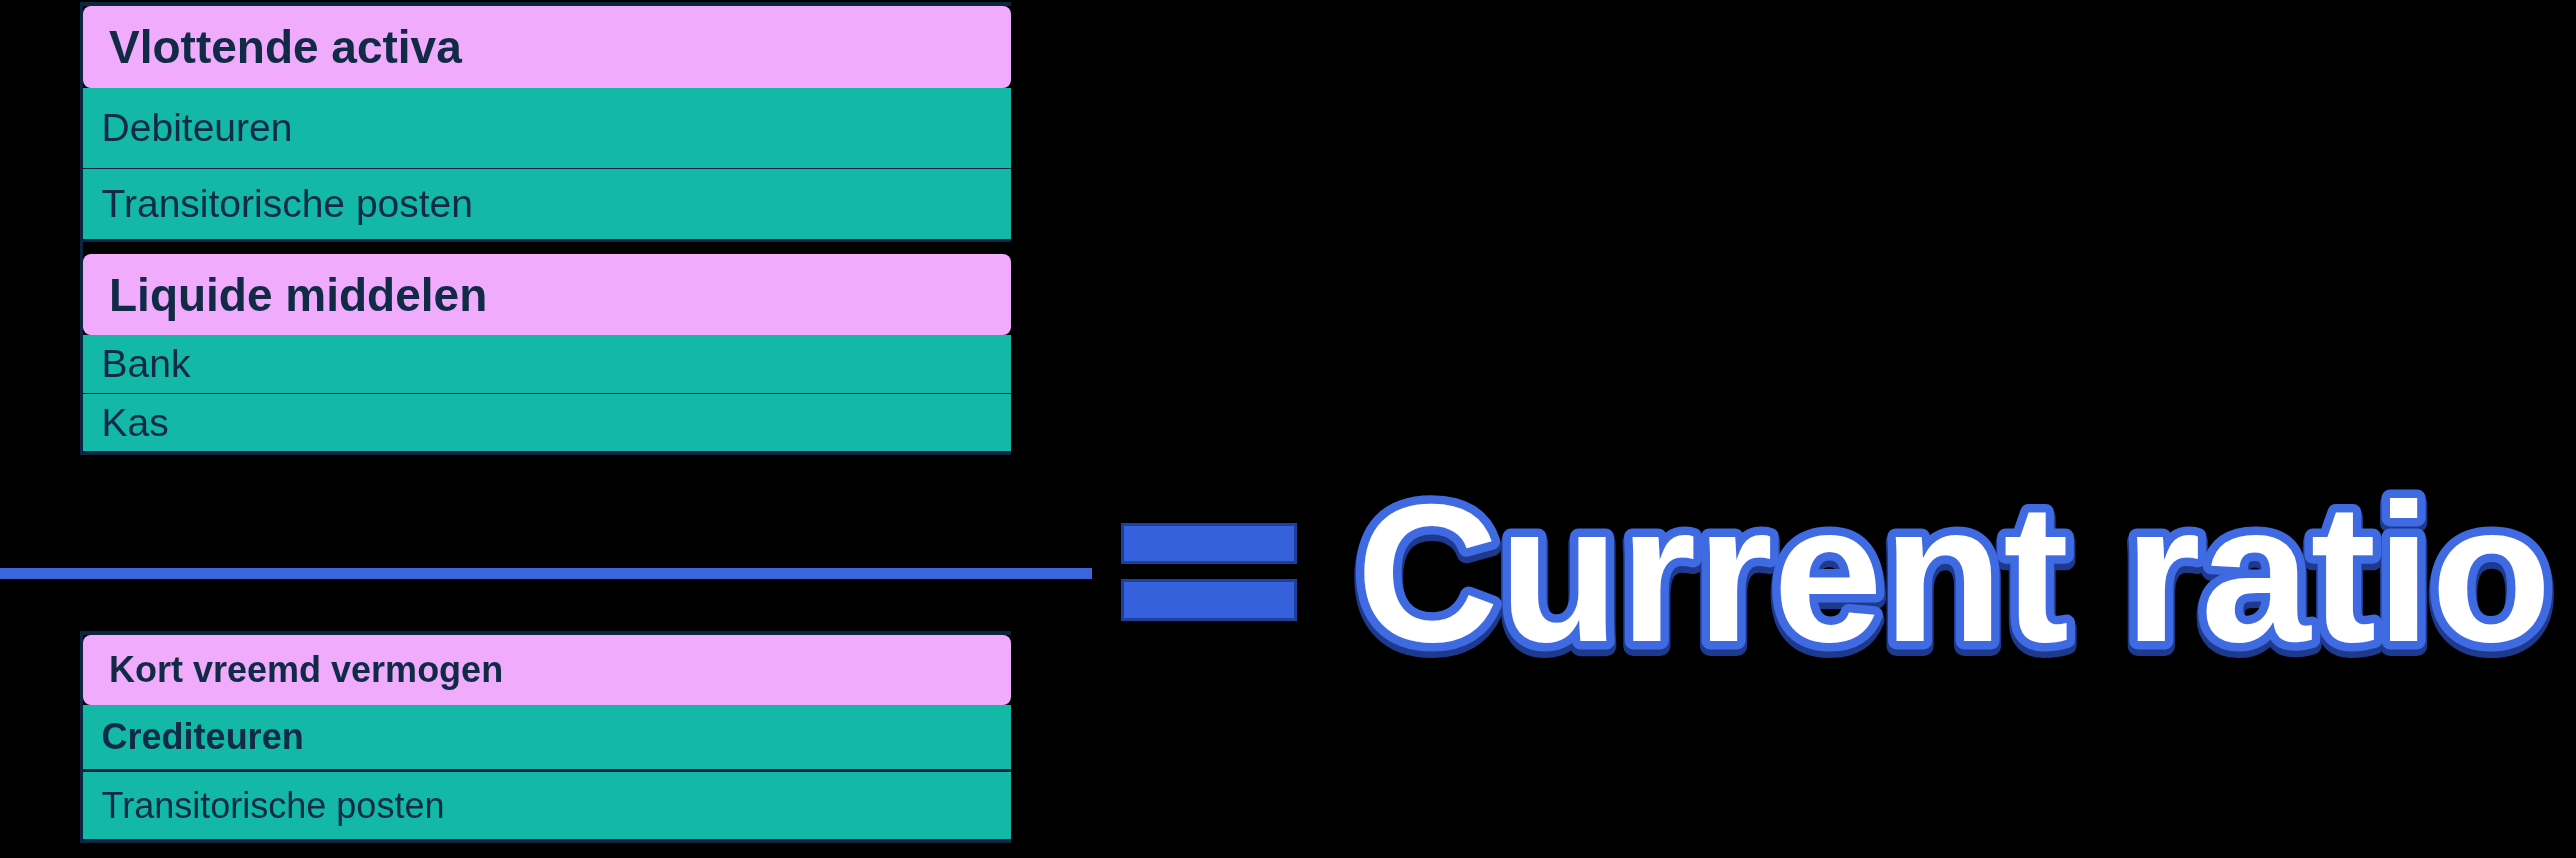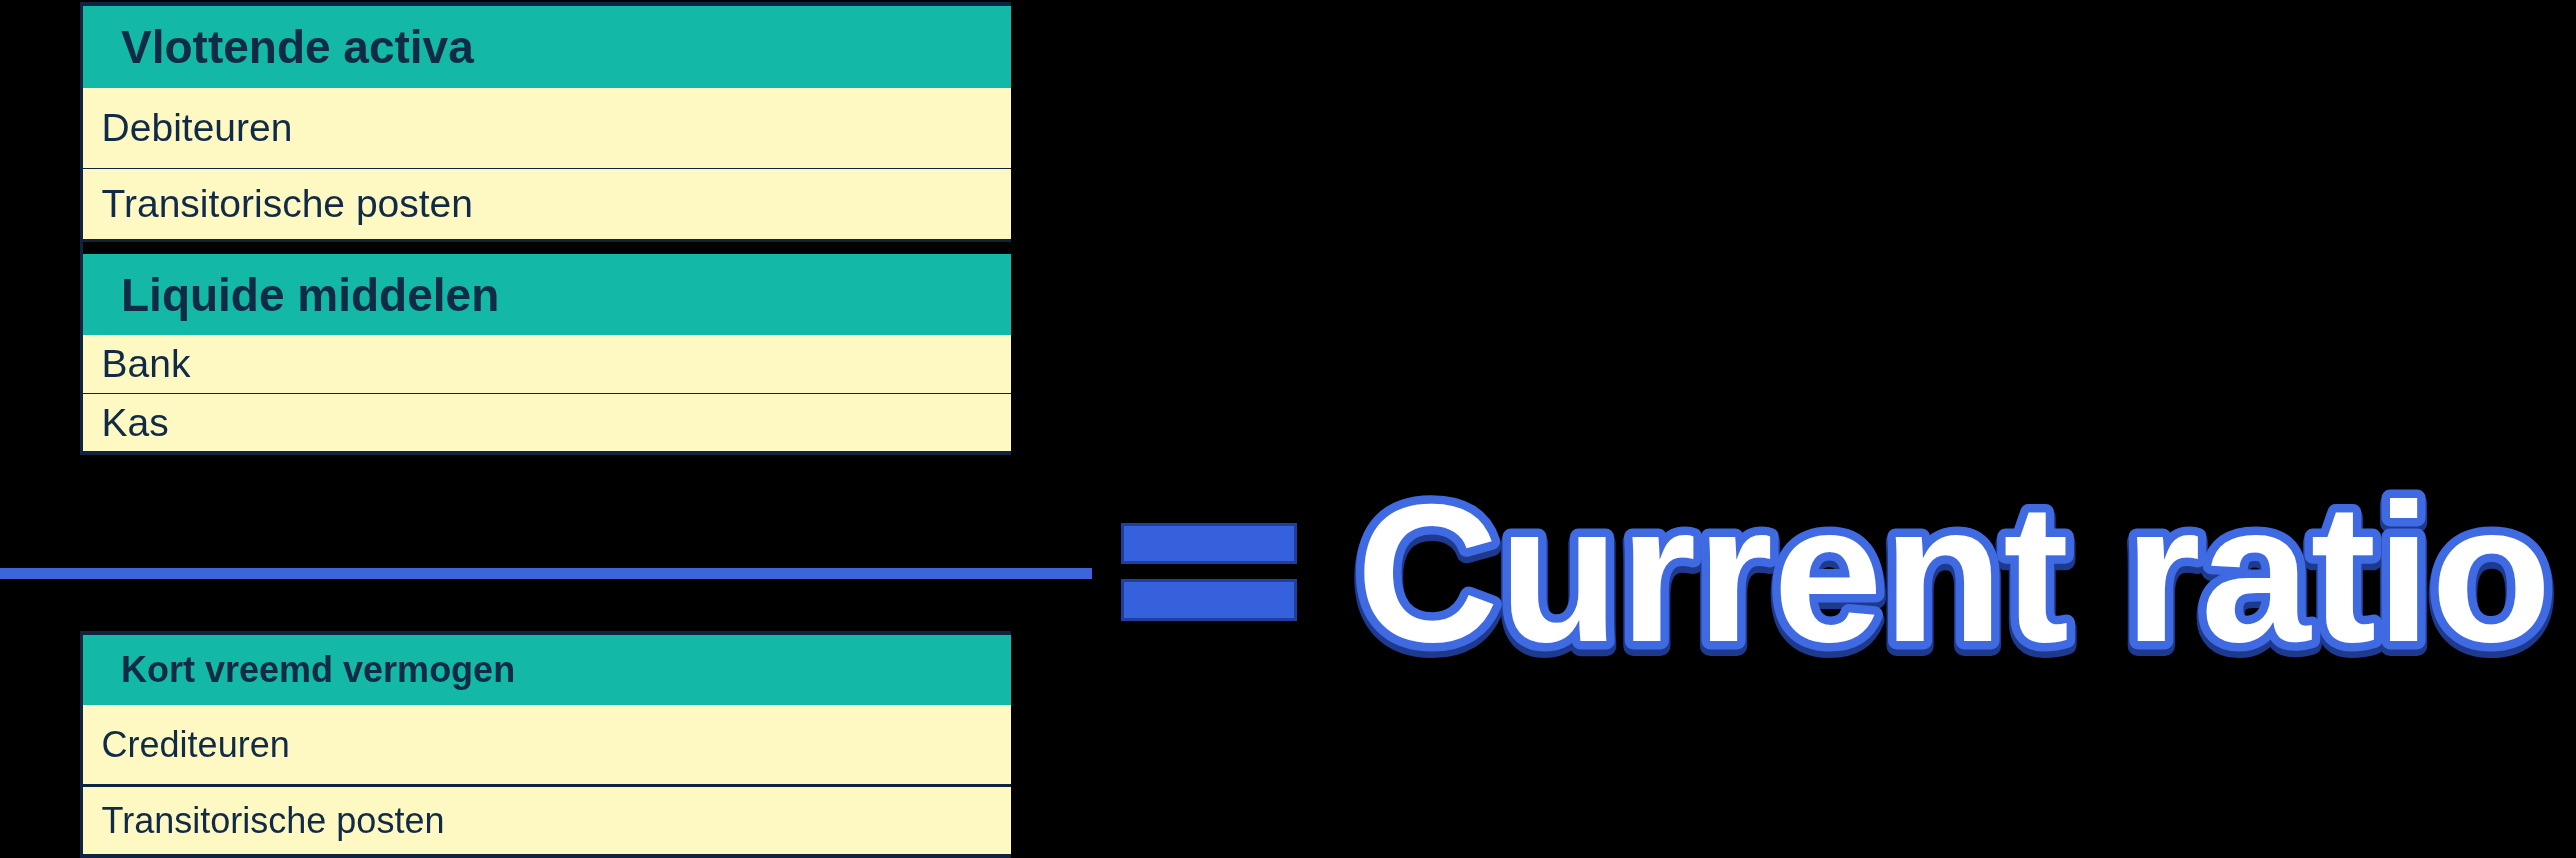--- a/index.html
+++ b/index.html
@@ -28,40 +28,40 @@
   }
   .bs-table--numerator   { top: 2.3px; }
   .bs-table--denominator { top: 631px; }
 
   .bs-row {
     display: flex;
     align-items: center;
     color: #112b47;
     box-sizing: border-box;
   }
-  .bs-row--header { background: #14b8a6; font-weight: bold; padding-left: 38px; }
-  .bs-row--item   { background: #fef9c3; font-weight: normal; padding-left: 18.6px; }
+  .bs-row--header { background: #f0abfc; font-weight: bold; padding-left: 26px; border-radius: 8px; }
+  .bs-row--item   { background: #14b8a6; font-weight: normal; padding-left: 18.6px; }
 
   .bs-table--numerator .bs-row--header { font-size: 46px; }
   .bs-table--numerator .bs-row--item   { font-size: 39px; }
   .bs-table--denominator .bs-row--header { font-size: 36px; }
   .bs-table--denominator .bs-row--item   { font-size: 36px; }
 
   
   .nrow-0 { height: 82px; }
   .nrow-1 { height: 81px; border-bottom: 1.5px solid #0f2440; }
   .nrow-2 { height: 78px; border-bottom: 1.5px solid #0f2440; }
   .nrow-3 { height:  73px; border-bottom: 3.1px solid #0f2440; }
   .nrow-4 { height: 81px; margin-top: 12px; }
   .nrow-5 { height:  59px; border-bottom: 1.5px solid #0f2440; align-items: center; }
   .nrow-6 { height:  57px; }
 
   
   .drow-0 { height: 70px; }
-  .drow-1 { height: 82px; border-bottom: 3.1px solid #0f2440; }
+  .drow-1 { height: 67px; border-bottom: 3.1px solid #0f2440; font-weight: bold; }
   .drow-2 { height: 67px; }
 
   
   .fraction-bar {
     position: absolute;
     left: 0;
     top: 568px;
     width: 1092px;
     height: 11px;
     background: #3c65da;

